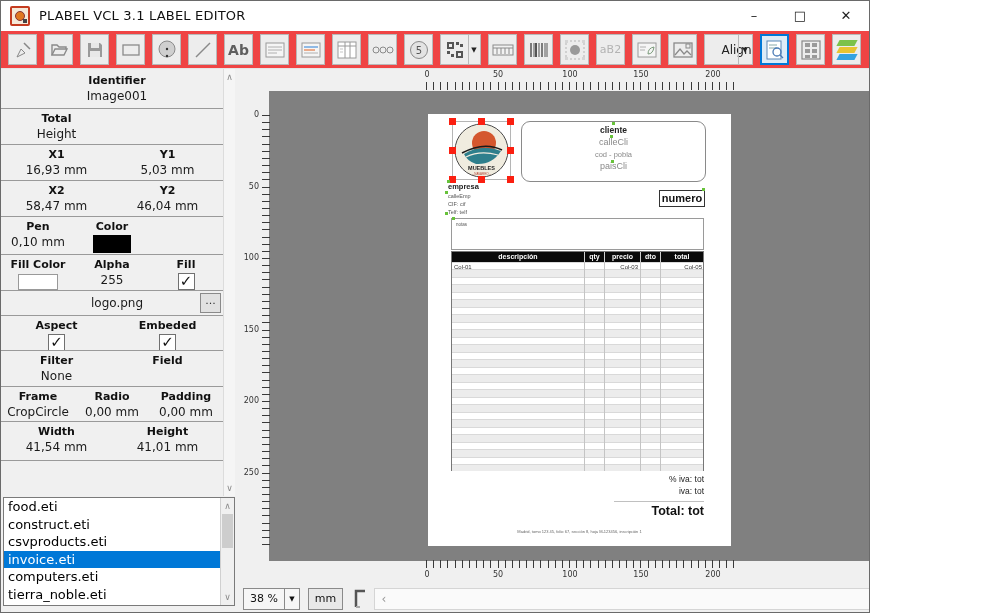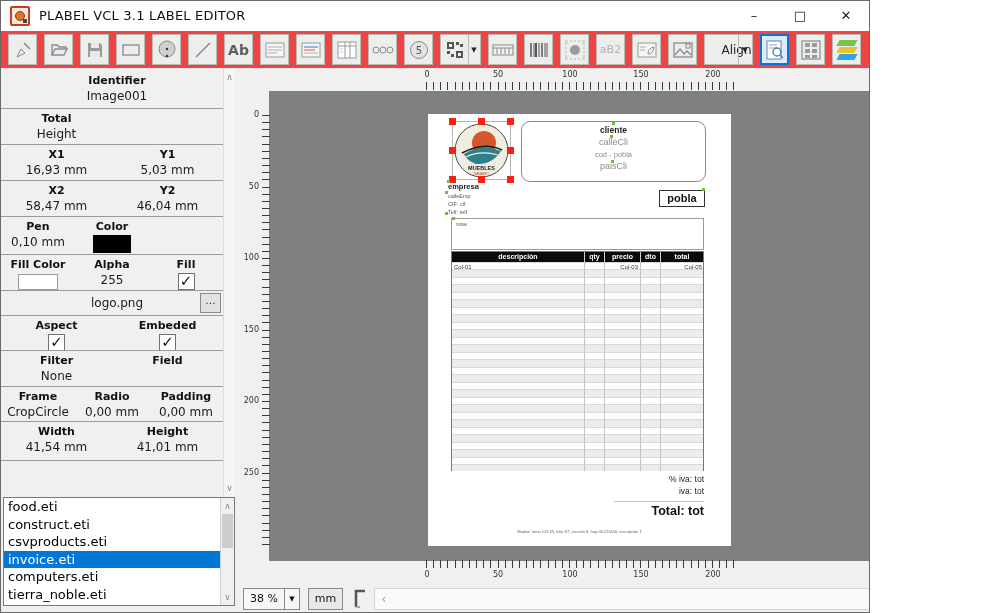--- a/index.html
+++ b/index.html
@@ -491,21 +491,21 @@
     <div class="company">
       <div class="co1">empresa</div>
       <div class="co2">calleEmp</div>
       <div class="co2">CIF: cif</div>
       <div class="co2">Telf: telf</div>
     </div>
     <div class="marker" style="left:19px;top:66px"></div>
     <div class="marker" style="left:17px;top:77px"></div>
     <div class="marker" style="left:17px;top:98px"></div>
 
-    <div class="numero-box">pobla</div>
+    <div class="numero-box">numero</div>
     <div class="marker" style="left:274px;top:74px"></div>
 
     <div class="notes-box">
       <span>notas</span>
       </div>
     <div class="marker" style="left:24px;top:103px"></div>
 
     <div class="itable">
       <div class="ithead">
         <div style="width:132px">descripción</div>

